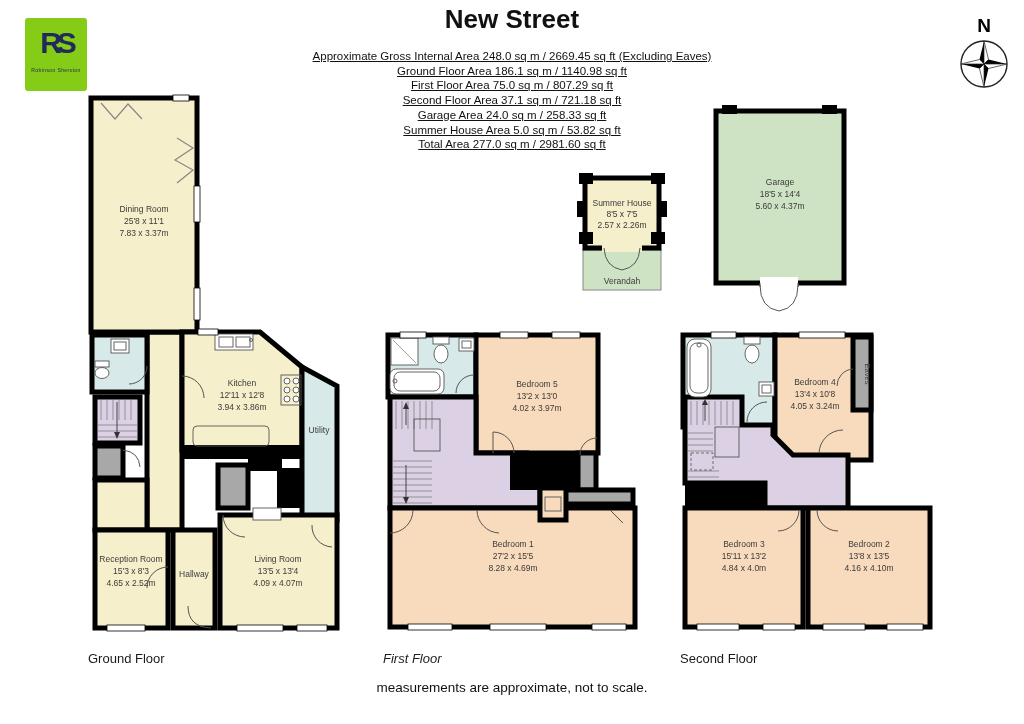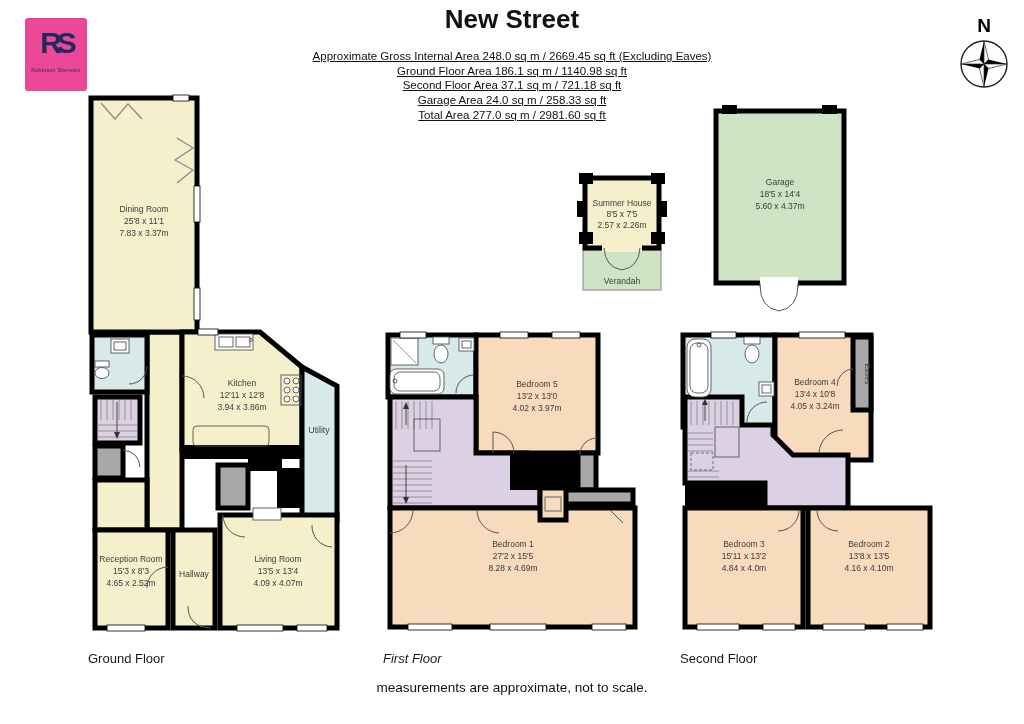--- a/index.html
+++ b/index.html
@@ -1,19 +1,19 @@
 <!DOCTYPE html>
 <html><head>
 <meta charset="utf-8">
 <style>
   html,body{margin:0;padding:0;background:#fff;}
   body{width:1024px;height:724px;position:relative;font-family:"Liberation Sans",sans-serif;color:#111;overflow:hidden;}
   .abs{position:absolute;}
   
-  .logo{left:25px;top:18px;width:62px;height:73px;background:#ec4899;border-radius:3px;text-align:center;}
+  .logo{left:25px;top:18px;width:62px;height:73px;background:#84cc16;border-radius:3px;text-align:center;}
   .logo-rs{font-size:30px;font-weight:bold;letter-spacing:-5px;color:#22295B;margin-top:10px;line-height:30px;}
   .logo-co{font-size:5px;color:#22295B;margin-top:9px;letter-spacing:.4px;}
   
   .header{left:262px;top:6px;width:500px;text-align:center;}
   .title{font-size:26px;font-weight:bold;line-height:26px;margin-bottom:17px;}
   .aline{font-size:11.5px;line-height:14.7px;text-decoration:underline;}
   
   .floor-label{font-size:13px;color:#1a1a1a;}
   .footer{left:212px;top:678px;width:600px;text-align:center;font-size:13.5px;line-height:19px;}
   
@@ -41,22 +41,24 @@
 
 <div class="abs logo">
   <div class="logo-rs">RS</div>
   <div class="logo-co">Robinson Sherston</div>
 </div>
 
 <div class="abs header">
   <div class="title">New Street</div>
   <div class="aline">Approximate Gross Internal Area 248.0 sq m / 2669.45 sq ft (Excluding Eaves)</div>
   <div class="aline">Ground Floor Area 186.1 sq m / 1140.98 sq ft</div>
+  <div class="aline">First Floor Area 75.0 sq m / 807.29 sq ft</div>
   <div class="aline">Second Floor Area 37.1 sq m / 721.18 sq ft</div>
   <div class="aline">Garage Area 24.0 sq m / 258.33 sq ft</div>
+  <div class="aline">Summer House Area 5.0 sq m / 53.82 sq ft</div>
   <div class="aline">Total Area 277.0 sq m / 2981.60 sq ft</div>
 </div>
 
 <svg class="abs" style="left:952px;top:12px;" width="64" height="84">
   <text x="32" y="20" class="compass-n">N</text>
   <circle cx="32" cy="52" r="23" fill="none" stroke="#222" stroke-width="1.4"></circle>
   <g>
     <polygon points="32,29 32,52 27.5,47.5" fill="#000"></polygon>
     <polygon points="32,29 32,52 36.5,47.5" fill="#fff" stroke="#222" stroke-width="0.7"></polygon>
     <polygon points="55,52 32,52 36.5,47.5" fill="#000"></polygon>

